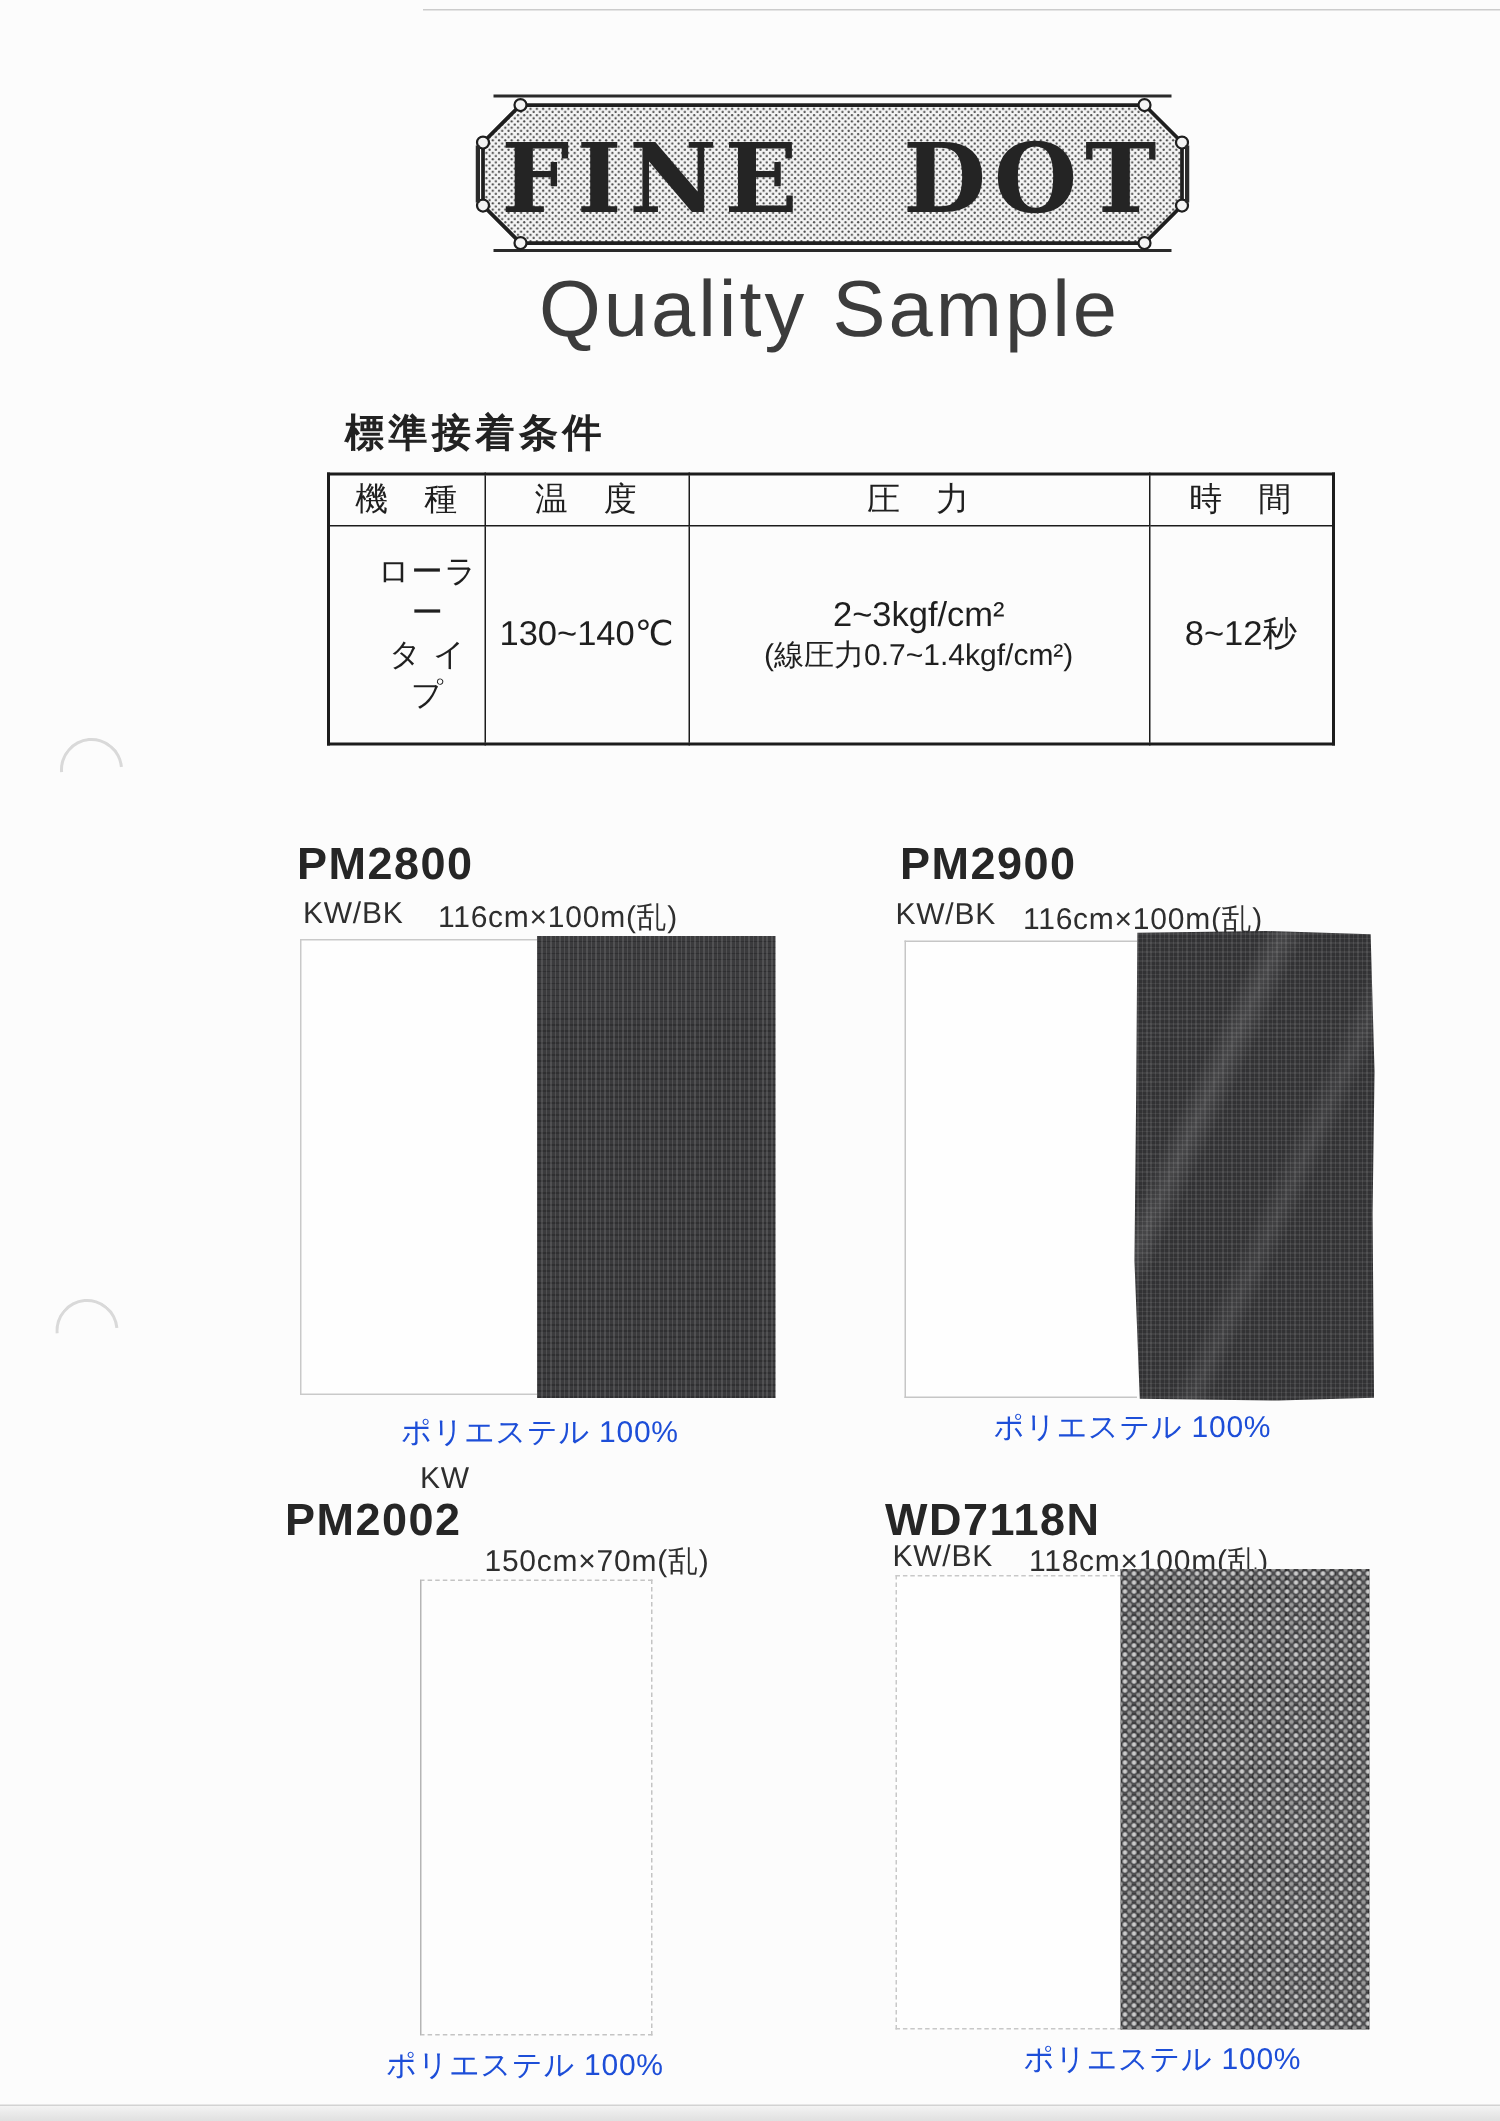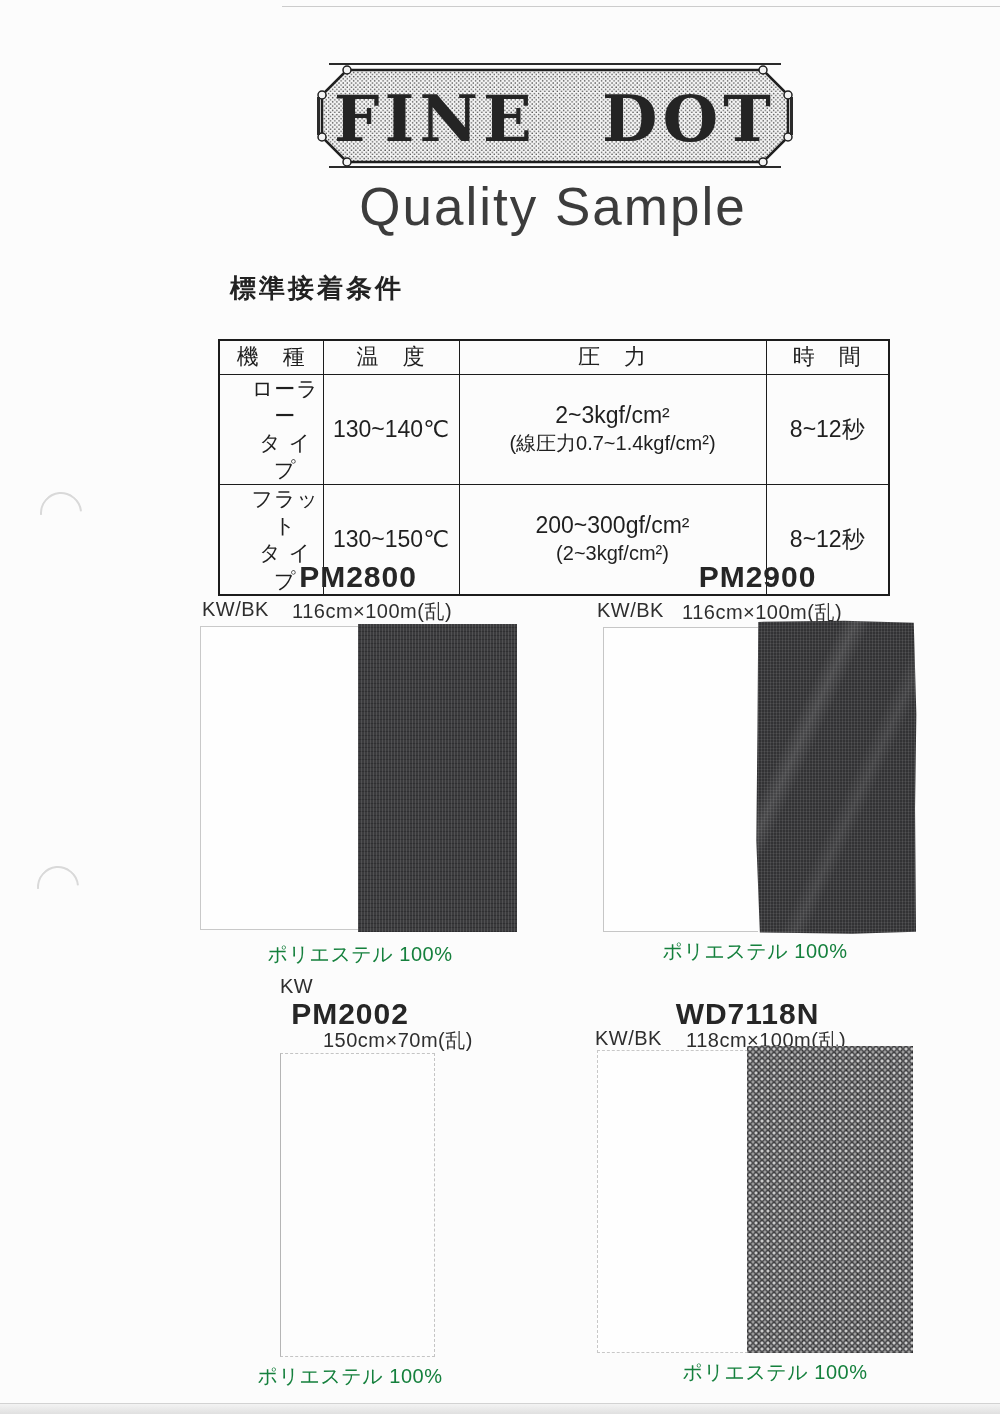--- a/index.html
+++ b/index.html
@@ -19,32 +19,32 @@
   .hole1{left:40px;top:492px;}
   .hole2{left:37px;top:866px;}
   
   .banner-svg{position:absolute;left:317px;top:61px;width:476px;height:110px;}
   .subtitle{position:absolute;left:300px;top:176px;width:506px;text-align:center;
     font-size:53px;font-weight:500;letter-spacing:2px;color:#3c3c3c;}
   .section-heading{position:absolute;left:218px;top:271px;font-size:26px;font-weight:600;
     letter-spacing:3px;color:#222;margin-left:12px;}
   
   table.cond{position:absolute;left:218px;top:315px;width:670px;height:182px;
-    border-collapse:collapse;table-layout:fixed;border:2.5px solid #1c1c1c;margin-top:24px;}
+    border-collapse:collapse;table-layout:fixed;border:2.5px solid #1c1c1c;}
   table.cond th,table.cond td{border:1.5px solid #1c1c1c;text-align:center;vertical-align:middle;
     padding:0;font-weight:normal;color:#1f1f1f;}
   table.cond thead tr{height:34px;}
   table.cond tbody tr{height:74px;}
   .th-label{font-size:22px;letter-spacing:1px;}
   .machine-cell div{font-size:21px;line-height:1.3;letter-spacing:1px;padding-left:28px;}
   .temp-cell,.time-cell{font-size:23px;}
   .press-main{font-size:23px;line-height:1.2;}
   .press-sub{font-size:20px;line-height:1.3;}
   
-  .sample-title{position:absolute;font-size:30px;font-weight:bold;color:#262626;text-align:center;letter-spacing:1px;}
+  .sample-title{position:absolute;font-size:30px;font-weight:bold;color:#262626;letter-spacing:1px;}
   .t-pm2800{left:198px;top:560px;width:320px;}
   .t-pm2900{left:600px;top:560px;width:315px;}
   .t-pm2002{left:190px;top:997px;width:320px;}
   .t-wd7118n{left:590px;top:997px;width:315px;}
   .cc,.sz{position:absolute;font-size:20px;color:#2e2e2e;letter-spacing:0.5px;}
   .cc-pm2800{left:202px;top:598px;}  .sz-pm2800{left:292px;top:598px;}
   .cc-pm2900{left:597px;top:599px;}  .sz-pm2900{left:682px;top:599px;}
   .cc-pm2002{left:280px;top:975px;} .sz-pm2002{left:323px;top:1027px;}
   .cc-wd7118n{left:595px;top:1027px;}.sz-wd7118n{left:686px;top:1027px;text-align:center;}
   .swatch{position:absolute;}
@@ -72,21 +72,21 @@
     clip-path:polygon(2% 0.6%,55% 0.2%,98% 0.9%,99.6% 30%,98.8% 60%,99.4% 99%,60% 99.6%,3% 99.2%,0.8% 70%,1.5% 35%);}
   .tex-mesh{left:150px;top:-4px;width:166px;height:307px;
     background-color:#4f4f51;
     background-image:
       radial-gradient(circle,rgba(208,208,208,0.95) 1.1px,rgba(208,208,208,0) 1.9px),
       radial-gradient(circle,rgba(162,162,162,0.9) 1.1px,rgba(162,162,162,0) 1.9px),
       repeating-linear-gradient(90deg,rgba(0,0,0,0.28) 0 1px,transparent 1px 11px),
       repeating-linear-gradient(0deg,rgba(0,0,0,0.20) 0 1px,transparent 1px 6px);
     background-size:6px 6px,6px 6px,auto,auto;
     background-position:0 0,3px 3px,0 0,0 0;}
-  .comp{position:absolute;font-size:20px;color:#15803d;text-align:center;letter-spacing:0.5px;}
+  .comp{position:absolute;font-size:20px;color:#1d4ed8;text-align:center;letter-spacing:0.5px;}
   .cp-pm2800{left:200px;top:941px;width:320px;}
   .cp-pm2900{left:600px;top:938px;width:310px;}
   .cp-pm2002{left:190px;top:1363px;width:320px;}
   .cp-wd7118n{left:615px;top:1359px;width:320px;}
 </style>
 </head>
 <body>
 
 <div>
 
@@ -145,32 +145,20 @@
           <div>ローラー</div>
           <div>タ イ プ</div>
         </td>
         <td class="temp-cell">130~140℃</td>
         <td>
           <div class="press-main">2~3kgf/cm²</div>
           <div class="press-sub">(線圧力0.7~1.4kgf/cm²)</div>
         </td>
         <td class="time-cell">8~12秒</td>
       </tr>
-      <tr>
-        <td class="machine-cell">
-          <div>フラット</div>
-          <div>タ イ プ</div>
-        </td>
-        <td class="temp-cell">130~150℃</td>
-        <td>
-          <div class="press-main">200~300gf/cm²</div>
-          <div class="press-sub">(2~3kgf/cm²)</div>
-        </td>
-        <td class="time-cell">8~12秒</td>
-      </tr>
     </tbody>
   </table>
 
   <div class="sample-title t-pm2800">PM2800</div>
   <div class="cc cc-pm2800">KW/BK</div>
   <div class="sz sz-pm2800">116cm×100m(乱)</div>
   <div class="swatch sw-pm2800">
     <div class="white-panel wp-pm2800"></div>
     <div class="dark-panel tex-rib"></div>
   </div>

